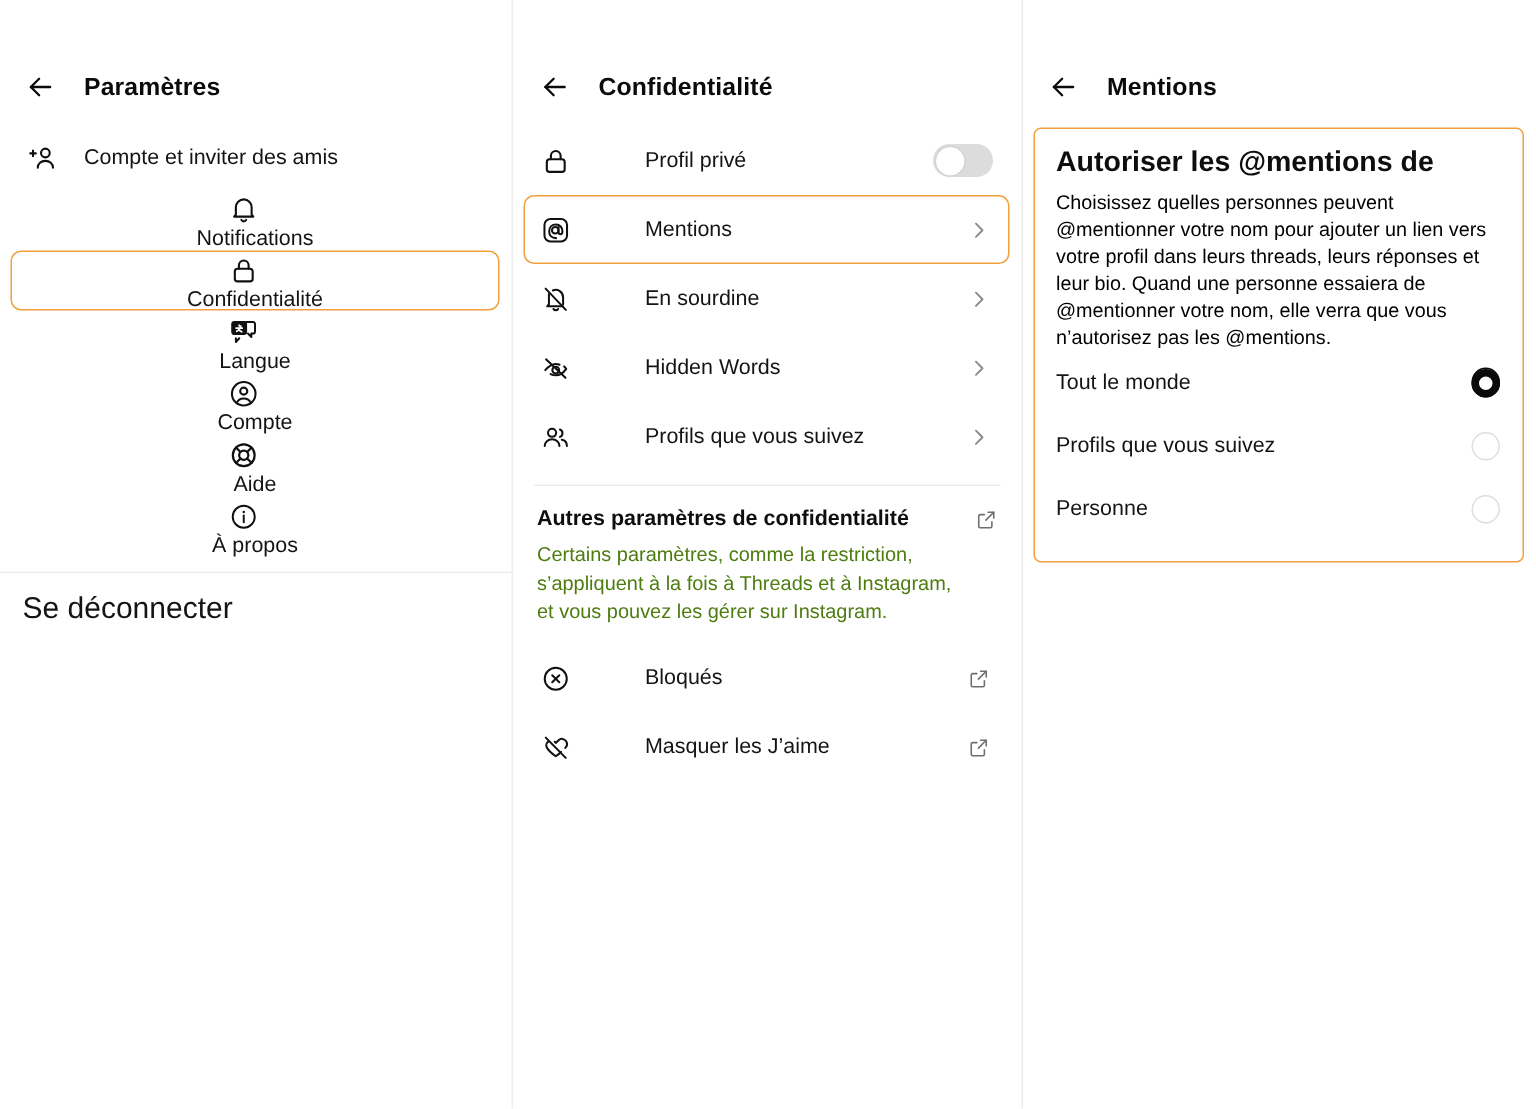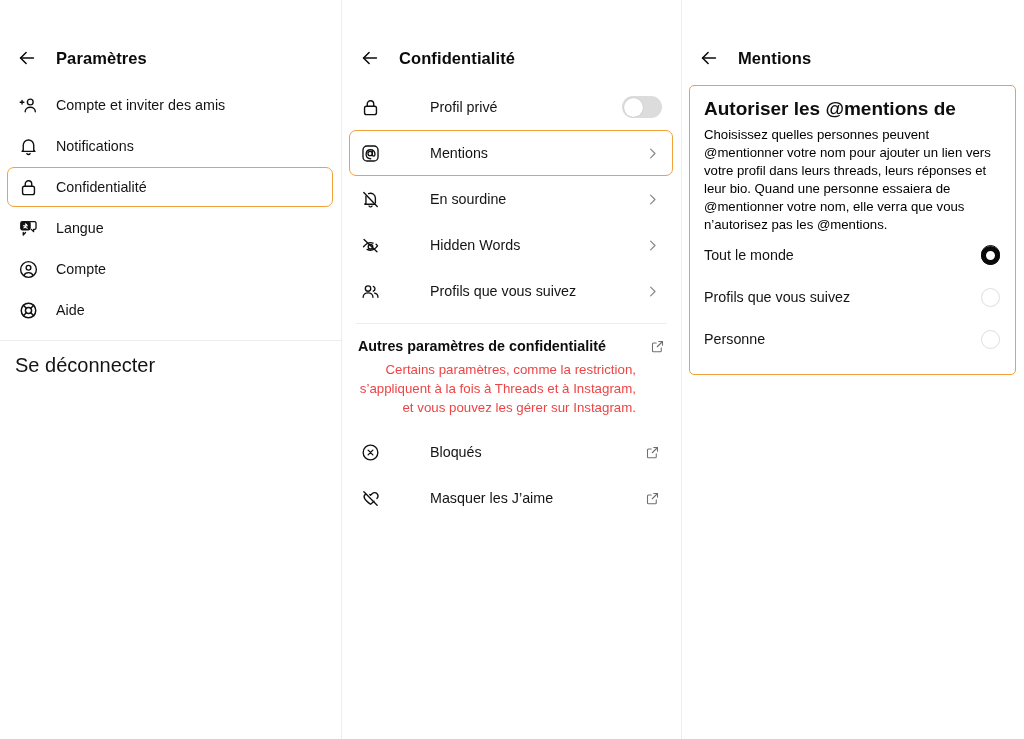--- a/index.html
+++ b/index.html
@@ -87,21 +87,21 @@
     display: inline-flex;
     align-items: center;
     justify-content: center;
     width: 24px;
     height: 24px;
   }
 
   
   .col-left .nav-row { margin-bottom: 1px; height: 40px; }
   .col-left .nav-list { margin-top: 11px; }
-  .col-left .nav-row + .nav-row { margin-top: 0px; }
+  .col-left .nav-row + .nav-row { margin-top: 0px; flex-direction: column; }
 
   .divider {
     height: 1px;
     background: #ededed;
     margin: 10px 0 0 0;
   }
   .logout {
     font-size: 20px;
     color: #141414;
     padding: 13px 0 0 15px;
@@ -143,23 +143,22 @@
   .info-title {
     font-size: 14.3px;
     font-weight: bold;
     color: #0e0e0e;
   }
   .info-ext { margin-left: auto; padding-top: 1px; }
   .info-desc {
     margin-top: 6px;
     font-size: 13.3px;
     line-height: 19px;
-    color: #ef4444;
+    color: #4d7c0f;
     max-width: 278px;
-    text-align: right;
   }
 
   
   .mentions-card {
     position: absolute;
     left: 689px;
     top: 85px;
     width: 327px;
     box-sizing: border-box;
     border: 1.6px solid #f0a13c;
@@ -289,20 +288,30 @@
         <span class="nav-icon">
           <svg width="21" height="21" viewBox="0 0 24 24" fill="none" stroke="#101010" stroke-width="1.7" stroke-linecap="round" stroke-linejoin="round">
               <circle cx="12" cy="12" r="8.3"></circle>
               <circle cx="12" cy="12" r="3.5"></circle>
               <path d="M6.1 6.1l3.4 3.4M18 6.1l-3.4 3.4M6.1 17.9l3.4-3.4M18 17.9l-3.4-3.4"></path>
             </svg>
         </span>
         <span class="nav-label">Aide</span>
       </div>
 
+      <div class="nav-row">
+        <span class="nav-icon">
+          <svg width="21" height="21" viewBox="0 0 24 24" fill="none" stroke="#101010" stroke-width="1.5" stroke-linecap="round" stroke-linejoin="round">
+              <circle cx="12" cy="12" r="8.4"></circle>
+              <path d="M12 11.1v5.1"></path>
+              <circle cx="12" cy="8.3" r=".95" fill="#101010" stroke="none"></circle>
+            </svg>
+        </span>
+        <span class="nav-label">À propos</span>
+      </div>
     </div>
 
     <div class="divider"></div>
     <div class="logout">Se déconnecter</div>
   </div>
 
   <div class="col col-mid">
     <div class="col-header">
       <span class="back-arrow">
         <svg width="22" height="22" viewBox="0 0 24 24" fill="none" stroke="#0b0b0b" stroke-width="1.7" stroke-linecap="round" stroke-linejoin="round">

